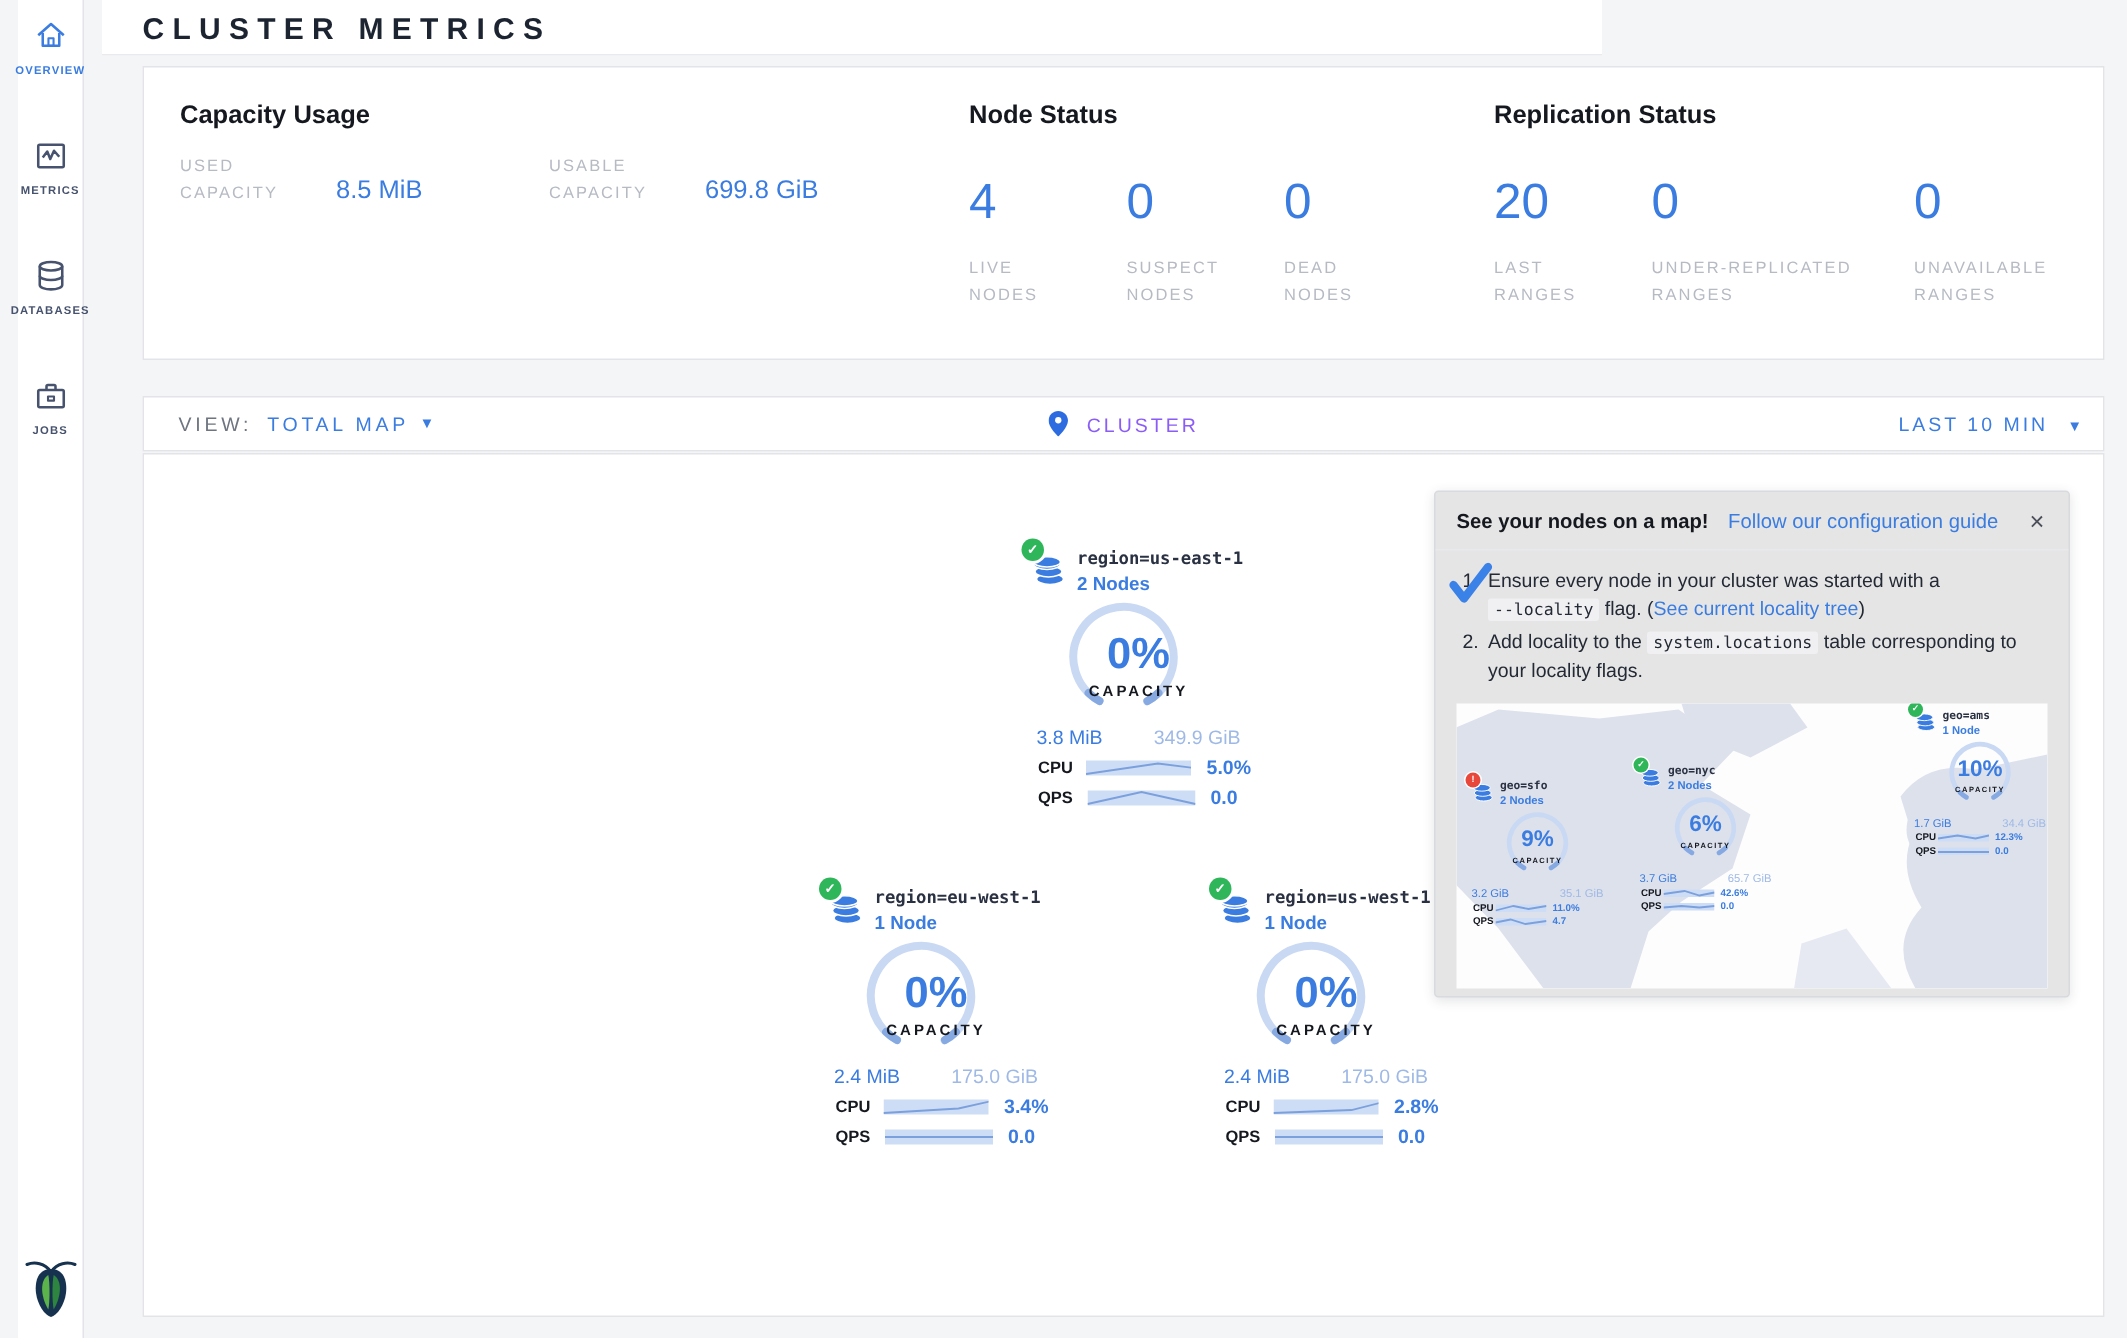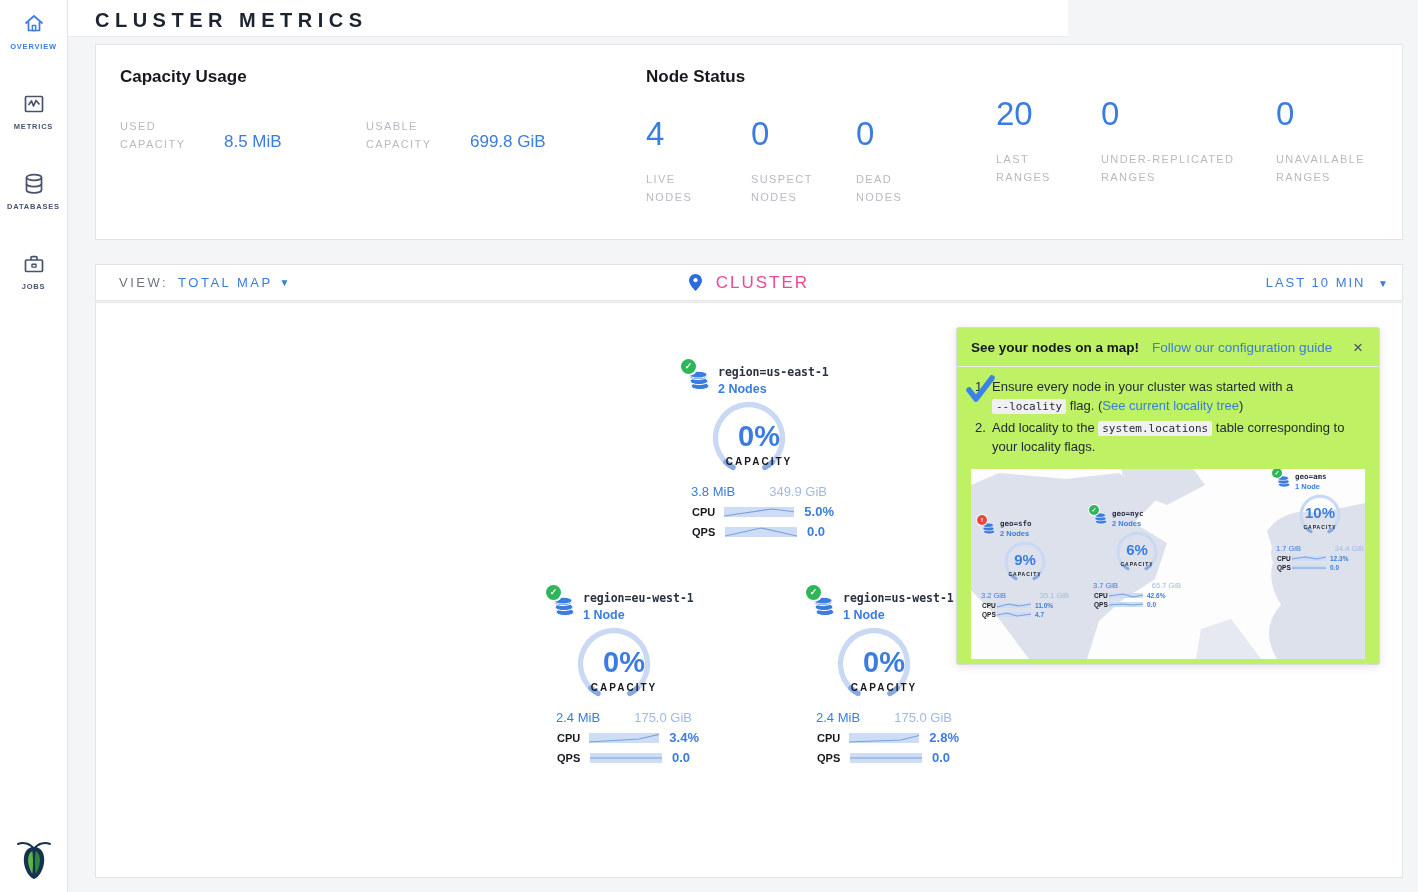--- a/index.html
+++ b/index.html
@@ -2,21 +2,21 @@
 <html><head>
 <meta charset="utf-8">
 <style>
   * { box-sizing: border-box; }
   html,body { margin:0; padding:0; }
   body {
     width:1418px; height:892px; position:relative; overflow:hidden;
     background:#f4f5f7; font-family:"Liberation Sans", sans-serif; color:#1b2430;
   }
   
-  .sidebar { position:absolute; left:0; top:0; width:68px; height:892px; background:#fff; border-right:1px solid #e3e4e8; z-index:5; }
+  .sidebar { position:absolute; left:12px; top:0; width:44px; height:892px; background:#fff; border-right:1px solid #e3e4e8; z-index:5; }
   .side-item { height:80px; display:flex; flex-direction:column; align-items:center; padding-top:12px; cursor:pointer; color:#47536e; }
   .side-item .lbl { margin-top:6px; font-size:7.5px; font-weight:bold; letter-spacing:.8px; color:#47536e; }
   .side-item.active, .side-item.active .lbl { color:#3a7ce0; }
   .side-logo { position:absolute; bottom:8px; left:50%; transform:translateX(-50%); }
   
   .header { position:absolute; left:68px; top:0; width:1000px; height:37px; background:#fff; border-bottom:1px solid #e9eaed; }
   .page-title { margin:0; padding:9px 0 0 27px; font-size:20px; font-weight:bold; letter-spacing:5.5px; color:#1b2430; }
   
   .summary { position:absolute; left:95px; top:44px; width:1308px; height:196px; background:#fff; border:1px solid #e3e4e8; display:flex; }
   .sec { padding:22px 0 0 24px; }
@@ -26,38 +26,38 @@
   .sec-repl { width:430px; }
   .cap-row { display:flex; margin-top:28px; }
   .cap-pct { width:104px; font-size:33px; color:#3a7ce0; line-height:1; padding-top:6px; }
   .bar-wrap { position:relative; width:260px; }
   .bar { width:251px; height:22px; background:#e8e9ee; position:relative; margin-top:5px; }
   .bar-dark { position:absolute; right:0; top:0; width:38px; height:22px; background:#d2d4dc; }
   .tick { position:absolute; top:31px; width:1px; height:5px; background:#9aa0ab; }
   .t0{left:0;} .t1{left:73px;} .t2{left:145px;} .t3{left:215px;}
   .tick-lab { position:absolute; top:38px; font-size:12.5px; color:#5b6574; }
   .tl0 { left:-14px; } .tl1 { left:118px; }
-  .cap-stats { display:flex; margin-top:31px; align-items:flex-end; }
+  .cap-stats { display:flex; margin-top:16px; align-items:flex-end; }
   .stat-lab { font-size:11px; letter-spacing:1.4px; color:#b6bac3; line-height:1.6; }
   .stat-lab.w90 { width:104px; }
   .cap-val { font-size:17px; color:#3a7ce0; padding-bottom:1px; }
   .cap-val.v1 { width:142px; }
   .stats-row { display:flex; margin-top:30px; }
   .stat-block { }
   .sb-105 { width:105px; } .sb-175 { width:175px; }
   .stat-num { font-size:33px; color:#3a7ce0; line-height:1; }
   .stat-block .stat-lab { margin-top:21px; display:block; }
   .lw70 { width:70px; } .lw86 { width:86px; } .lw140 { width:140px; } .lw110 { width:110px; }
   
   .viewbar { position:absolute; left:95px; top:264px; width:1308px; height:37px; background:#fff; border:1px solid #e3e4e8; display:flex; align-items:center; }
   .vb-left { display:flex; align-items:center; padding-left:23px; font-size:13px; letter-spacing:2.5px; }
   .vb-view { color:#6e7580; }
   .vb-sel { color:#3a7ce0; margin-left:10px; cursor:pointer; display:flex; align-items:center; }
   .caret { color:#3a7ce0; font-size:10px; margin-left:7px; }
-  .vb-center { position:absolute; left:0; right:0; text-align:center; font-size:17px; letter-spacing:2px; color:#ec4899; }
+  .vb-center { position:absolute; left:0; right:0; text-align:center; font-size:13px; letter-spacing:2px; color:#8b5cf6; }
   .vb-center svg { vertical-align:-3px; margin-right:7px; }
   .vb-right { position:absolute; right:12px; color:#3a7ce0; font-size:13px; letter-spacing:2px; cursor:pointer; }
   
   .map-panel { position:absolute; left:95px; top:302px; width:1308px; height:576px; background:#fff; border:1px solid #e3e4e8; }
   
   .ng { position:absolute; width:150px; cursor:pointer; }
   .ng-head { position:relative; padding-left:34px; min-height:33px; }
   .ng-badge { position:absolute; left:-3px; top:-6px; width:15px; height:15px; border-radius:50%; background:#2fb65a; color:#fff; font-size:9px; line-height:15px; text-align:center; font-weight:bold; box-shadow:0 0 0 2px #fff; z-index:2; }
   .ng-dbicon { position:absolute; left:3px; top:4px; }
   .ng-region { font-family:"DejaVu Sans Mono", monospace; font-weight:bold; font-size:11.5px; color:#2a3142; white-space:nowrap; }
@@ -68,21 +68,21 @@
   .ng-caplab { position:absolute; top:56px; left:0; width:100%; text-align:center; font-size:10px; font-weight:600; letter-spacing:2px; color:#15181e; }
   .ng-minmax { display:flex; justify-content:space-between; padding:0 7px; margin-top:8px; font-size:13px; }
   .ng-used { color:#3a7ce0; }
   .ng-total { color:#9fb9e6; }
   .ng-row { display:flex; align-items:center; margin-top:5px; padding-left:8px; }
   .ng-row .rl { width:33px; font-size:11px; font-weight:bold; color:#15181e; }
   .ng-row .val { margin-left:10px; font-size:13px; font-weight:600; color:#3a7ce0; }
   .spark rect { fill:#cdddf6; }
   .spark polyline { fill:none; stroke:#7ba0dc; stroke-width:1.2; }
   
-  .popup { position:absolute; left:860px; top:24px; width:424px; height:338px; background:#bef264; border:1px solid #d8dade; border-radius:3px; box-shadow:0 2px 8px rgba(60,64,80,.14); z-index:4; }
+  .popup { position:absolute; left:860px; top:24px; width:424px; height:338px; background:#e5e5e5; border:1px solid #d8dade; border-radius:3px; box-shadow:0 2px 8px rgba(60,64,80,.14); z-index:4; }
   .popup-head { display:flex; align-items:center; padding:11px 14px 10px; border-bottom:1px solid #e8e9ec; }
   .popup-title { font-size:13.5px; font-weight:bold; color:#15181e; }
   .popup-link { font-size:13.5px; color:#3a7ce0; margin-left:13px; cursor:pointer; }
   .popup-close { margin-left:auto; color:#4a4f59; font-size:17px; line-height:1; cursor:pointer; padding:0 2px; }
   .popup-body { position:relative; padding:11px 16px 4px 18px; font-size:13px; color:#242a35; line-height:1.45; }
   .step { position:relative; padding-left:17px; margin-bottom:3px; }
   .step-num { position:absolute; left:0; top:0; }
   .step a, .inline-link { color:#3a7ce0; cursor:pointer; }
   .code { font-family:"DejaVu Sans Mono", monospace; font-size:11px; background:#f0f0f2; border-radius:2px; padding:1px 4px; color:#242a35; white-space:nowrap; }
   .check-overlay { position:absolute; left:8px; top:8px; z-index:3; }
@@ -178,20 +178,21 @@
         <span class="stat-lab lw86">SUSPECT NODES</span>
       </div>
       <div class="stat-block">
         <div class="stat-num">0</div>
         <span class="stat-lab lw70">DEAD NODES</span>
       </div>
     </div>
   </div>
 
   <div class="sec sec-repl">
+    <h3>Replication Status</h3>
     <div class="stats-row">
       <div class="stat-block sb-105">
         <div class="stat-num">20</div>
         <span class="stat-lab lw70">LAST RANGES</span>
       </div>
       <div class="stat-block sb-175">
         <div class="stat-num">0</div>
         <span class="stat-lab lw140">UNDER-REPLICATED RANGES</span>
       </div>
       <div class="stat-block">

